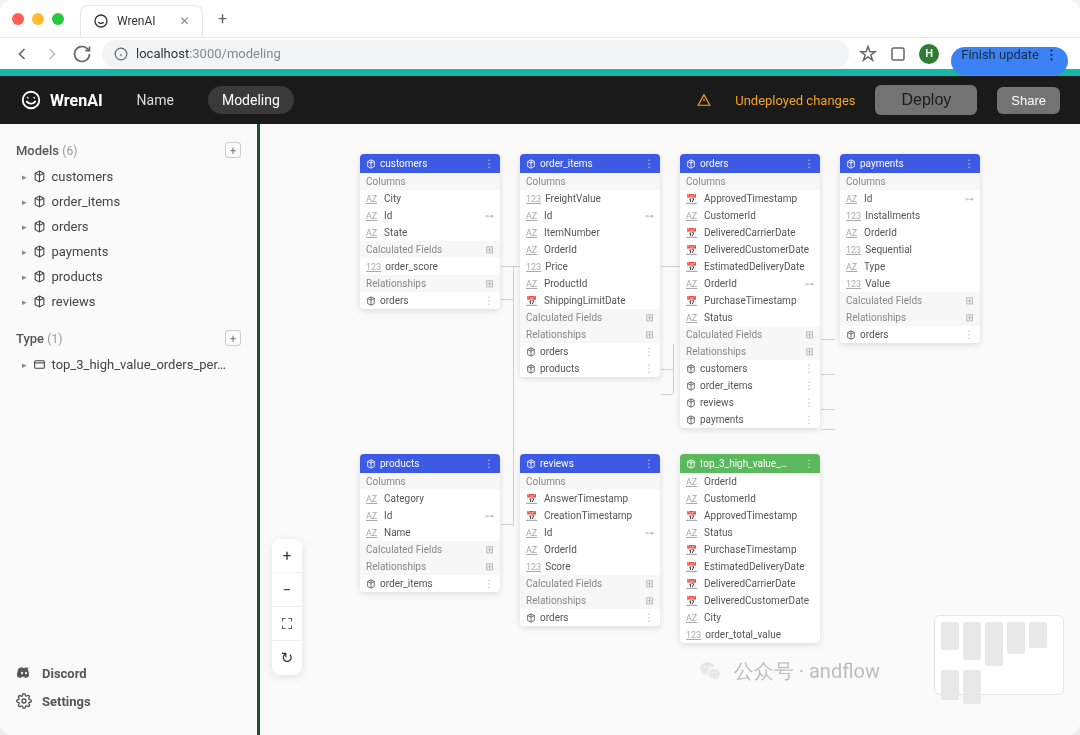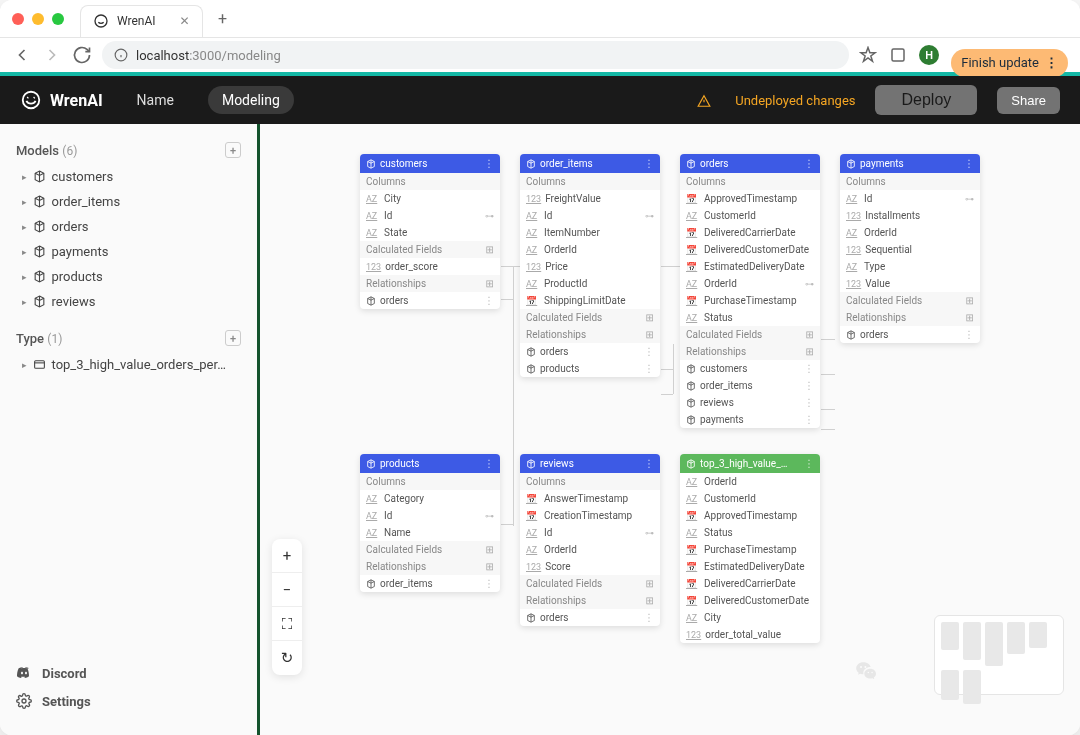--- a/index.html
+++ b/index.html
@@ -5,39 +5,39 @@
 * { box-sizing: border-box; margin: 0; padding: 0; }
 body { font-family: -apple-system, BlinkMacSystemFont, "Segoe UI", Roboto, sans-serif; background: #fafafa; font-size: 12px; color: #333; }
 .window { width: 1080px; height: 735px; background: #fff; border-radius: 12px; overflow: hidden; box-shadow: 0 8px 32px rgba(0,0,0,0.15); display: flex; flex-direction: column; position:relative; }
 .titlebar { height: 38px; background: #fff; display: flex; align-items: center; padding: 0 12px; border-bottom: 1px solid #e5e5e5; }
 .traffic { display: flex; gap: 8px; margin-right: 16px; }
 .dot { width: 12px; height: 12px; border-radius: 50%; }
 .dot.red { background: #ff5f57; } .dot.yel { background: #febc2e; } .dot.grn { background: #28c840; }
 .tab { display: flex; align-items: center; gap: 8px; background: #fff; border-radius: 8px 8px 0 0; padding: 6px 12px; height: 32px; margin-top: 4px; border:1px solid #e5e5e5; border-bottom:none;}
 .tab svg { width: 16px; height: 16px; }
 .newtab { width: 24px; height: 24px; display: flex; align-items:center; justify-content:center; color:#666; margin-left:8px; font-size:16px;}
-.urlbar { height: 38px; display: flex; align-items: center; padding: 0 12px; gap: 10px; border-bottom: 4px solid #14b8a6; background:#fff;}
+.urlbar { height: 38px; display: flex; align-items: center; padding: 0 12px; gap: 10px; border-bottom: 7px solid #14b8a6; background:#fff;}
 .navbtn { width: 20px; height: 20px; display: flex; align-items: center; justify-content: center; color: #666; }
 .navbtn.dim { color: #bbb; }
 .urlfield { flex: 1; display: flex; align-items: center; gap: 8px; background: #f1f3f4; border-radius: 16px; height: 28px; padding: 0 12px; color: #333; font-size: 13px; }
 .urlfield .host { color: #333; }
 .urlfield .path { color: #888; }
 .urlend { display:flex; align-items:center; gap:12px; }
 .starbtn, .extbtn { width:18px; height:18px; color:#666; display:flex;align-items:center;justify-content:center;}
 .avatar { width:20px; height:20px; border-radius:50%; background:#2e7d32; color:#fff; display:flex;align-items:center;justify-content:center; font-size:11px; font-weight:600;}
-.finish { background:#fdba74; color:#1a2b3c; border-radius:16px; height:28px; padding:0 10px; display:flex;align-items:center; gap:6px; font-size:13px;margin-top:15px;}
+.finish { background:#3b82f6; color:#1a2b3c; border-radius:16px; height:28px; padding:0 10px; display:flex;align-items:flex-start; gap:6px; font-size:13px;margin-top:15px;}
 .finish .menu { font-weight:bold; }
 
 .topbar { height: 48px; background: #1a1a1a; display: flex; align-items: center; padding: 0 20px; gap: 20px; }
 .logo { display:flex; align-items:center; gap:8px; color:#fff; font-weight:700; font-size:16px;}
 .logo svg { width:22px; height:22px; }
 .navitem { color:#ddd; font-size:14px; padding:6px 14px; border-radius:16px; }
 .navitem.active { background:#3a3a3a; color:#fff; }
 .topspacer { flex:1; }
-.undeployed { color:#f5a623; font-size:13px; display:flex;align-items:flex-end;gap:24px;}
+.undeployed { color:#f5a623; font-size:13px; display:flex;align-items:flex-start;gap:24px;}
 .undeployed svg{width:14px;height:14px;}
 .deploybtn { background:#737373; color:#1a1a1a; border-radius:6px; padding:6px 26px; font-size:16px; font-weight:500; border:none;}
 .sharebtn { background:#737373; color:#fff; border-radius:6px; padding:6px 14px; font-size:13px; font-weight:500; border:none;}
 
 .main { flex:1; display:flex; overflow:hidden; background:#fafafa;}
 .sidebar { width: 260px; background:#fafafa; border-right:3px solid #14532d; padding:12px 0; display:flex; flex-direction:column;}
 .section-hdr { display:flex; align-items:center; justify-content:space-between; padding:6px 16px; color:#555; font-size:13px; font-weight:500;}
 .section-hdr .count { color:#999; font-weight:400; font-size:12px;}
 .addbtn { width:16px; height:16px; border:1px solid #ccc; border-radius:3px; display:flex;align-items:center;justify-content:center;color:#888;font-size:11px;}
 .tree-item { display:flex; align-items:center; gap:6px; padding:5px 16px 5px 22px; color:#444; font-size:13px;}
@@ -691,14 +691,15 @@
         <div class="mblock" style="width:18px;height:30px;"></div>
         <div class="mblock" style="width:18px;height:34px;"></div>
       </div>
     </div>
   </div>
 
   <div class="watermark">
     <svg viewBox="0 0 24 24" fill="currentColor">
         <path d="M8.5 3C4.9 3 2 5.5 2 8.5c0 1.7.9 3.2 2.3 4.2l-.6 1.9 2.2-1.1c.8.3 1.7.5 2.6.5h.3c-.1-.4-.2-.9-.2-1.3 0-3 2.9-5.4 6.5-5.4h.3C14.7 4.8 11.9 3 8.5 3zm-2 3.5c.5 0 .9.4.9.9s-.4.9-.9.9-.9-.4-.9-.9.4-.9.9-.9zm4 0c.5 0 .9.4.9.9s-.4.9-.9.9-.9-.4-.9-.9.4-.9.9-.9zM15 9c-3 0-5.5 2-5.5 4.5s2.5 4.5 5.5 4.5c.7 0 1.4-.1 2-.3l1.8.9-.5-1.6c1.2-.8 2-2 2-3.5 0-2.5-2.3-4.5-5.3-4.5zm-1.8 2.8c.4 0 .7.3.7.7s-.3.7-.7.7-.7-.3-.7-.7.3-.7.7-.7zm3.5 0c.4 0 .7.3.7.7s-.3.7-.7.7-.7-.3-.7-.7.3-.7.7-.7z"></path>
       </svg>
+    <span>公众号 · andflow</span>
   </div>
 </div>
 
 </body></html>

